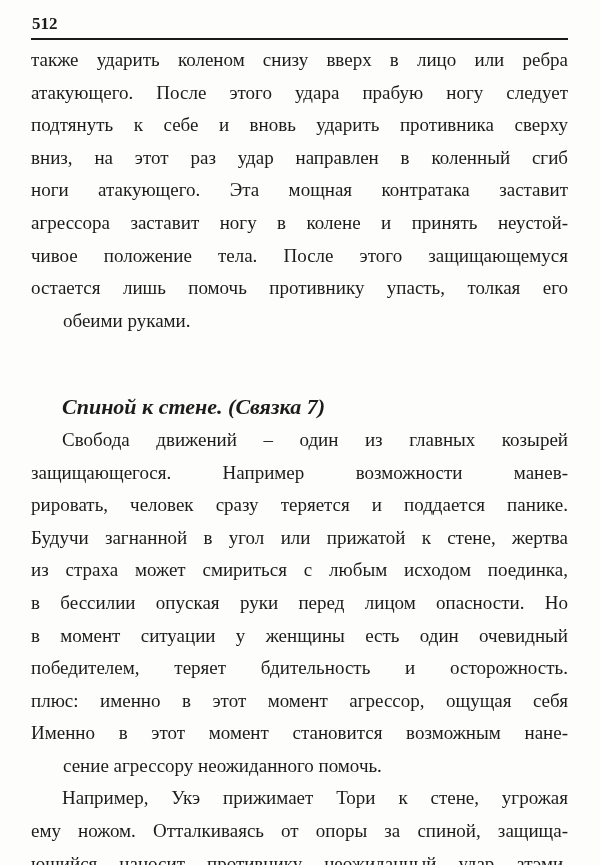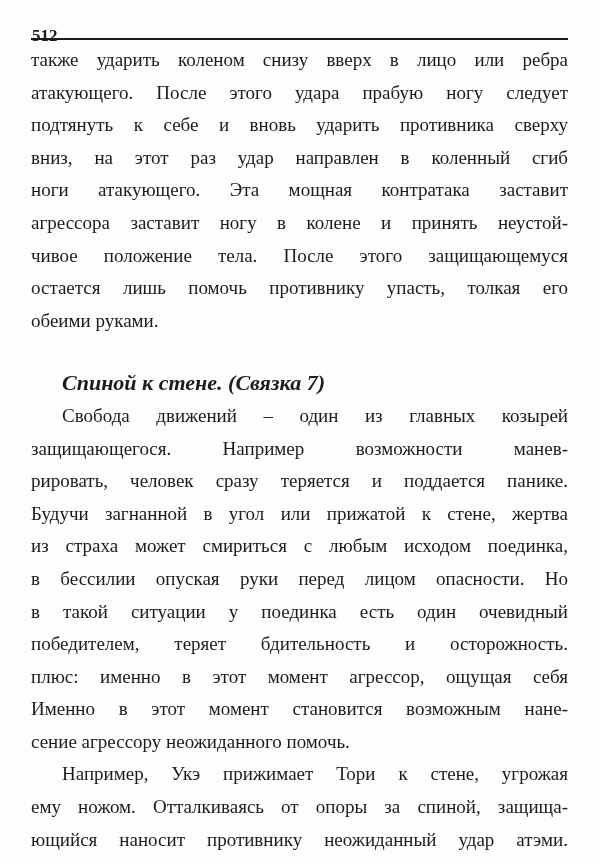--- a/index.html
+++ b/index.html
@@ -21,21 +21,21 @@
       top: 0;
       width: 537px;
     }
     .header {
       position: relative;
       height: 42px;
     }
     .page-number {
       position: absolute;
       left: 1px;
-      top: 26px;
+      top: 14px;
       font-size: 17px;
       font-weight: bold;
       letter-spacing: 0px;
     }
     .header-rule {
       position: absolute;
       left: 0;
       top: 38px;
       width: 537px;
       height: 2px;
@@ -51,36 +51,38 @@
       display: block;
       height: 32.6px;
       line-height: 32.6px;
       font-size: 19px;
       white-space: nowrap;
       text-align: justify;
       text-align-last: justify;
     }
     .line.last {
       text-align-last: left;
+      margin-left: 32px;
     }
     .line.indent {
       padding-left: 31px;
     }
     .gap {
       height: 30px;
     }
     .heading {
       display: block;
       height: 32.6px;
       line-height: 32.6px;
       font-size: 22px;
       font-style: italic;
       font-weight: bold;
       padding-left: 31px;
       white-space: nowrap;
+      margin-top: 24px;
     }
   </style>
 </head>
 <body>
 
 <div class="page">
   <div class="header">
     <span class="page-number">512</span>
     <div class="header-rule"></div>
   </div>
@@ -103,21 +105,21 @@
 
     <span class="heading">Спиной к стене. (Связка 7)</span>
 
     <div>
       <span class="line indent">Свобода движений – один из главных козырей</span>
       <span class="line">защищающегося. Например возможности манев-</span>
       <span class="line">рировать, человек сразу теряется и поддается панике.</span>
       <span class="line">Будучи загнанной в угол или прижатой к стене, жертва</span>
       <span class="line">из страха может смириться с любым исходом поединка,</span>
       <span class="line">в бессилии опуская руки перед лицом опасности. Но</span>
-      <span class="line">в такой ситуации у поединка есть один очевидный</span>
+      <span class="line">в момент ситуации у женщины есть один очевидный</span>
       <span class="line">победителем, теряет бдительность и осторожность.</span>
       <span class="line">плюс: именно в этот момент агрессор, ощущая себя</span>
       <span class="line">Именно в этот момент становится возможным нане-</span>
       <span class="line last">сение агрессору неожиданного помочь.</span>
     </div>
 
     <div>
       <span class="line indent">Например, Укэ прижимает Тори к стене, угрожая</span>
       <span class="line">ему ножом. Отталкиваясь от опоры за спиной, защища-</span>
       <span class="line">ющийся наносит противнику неожиданный удар атэми.</span>

